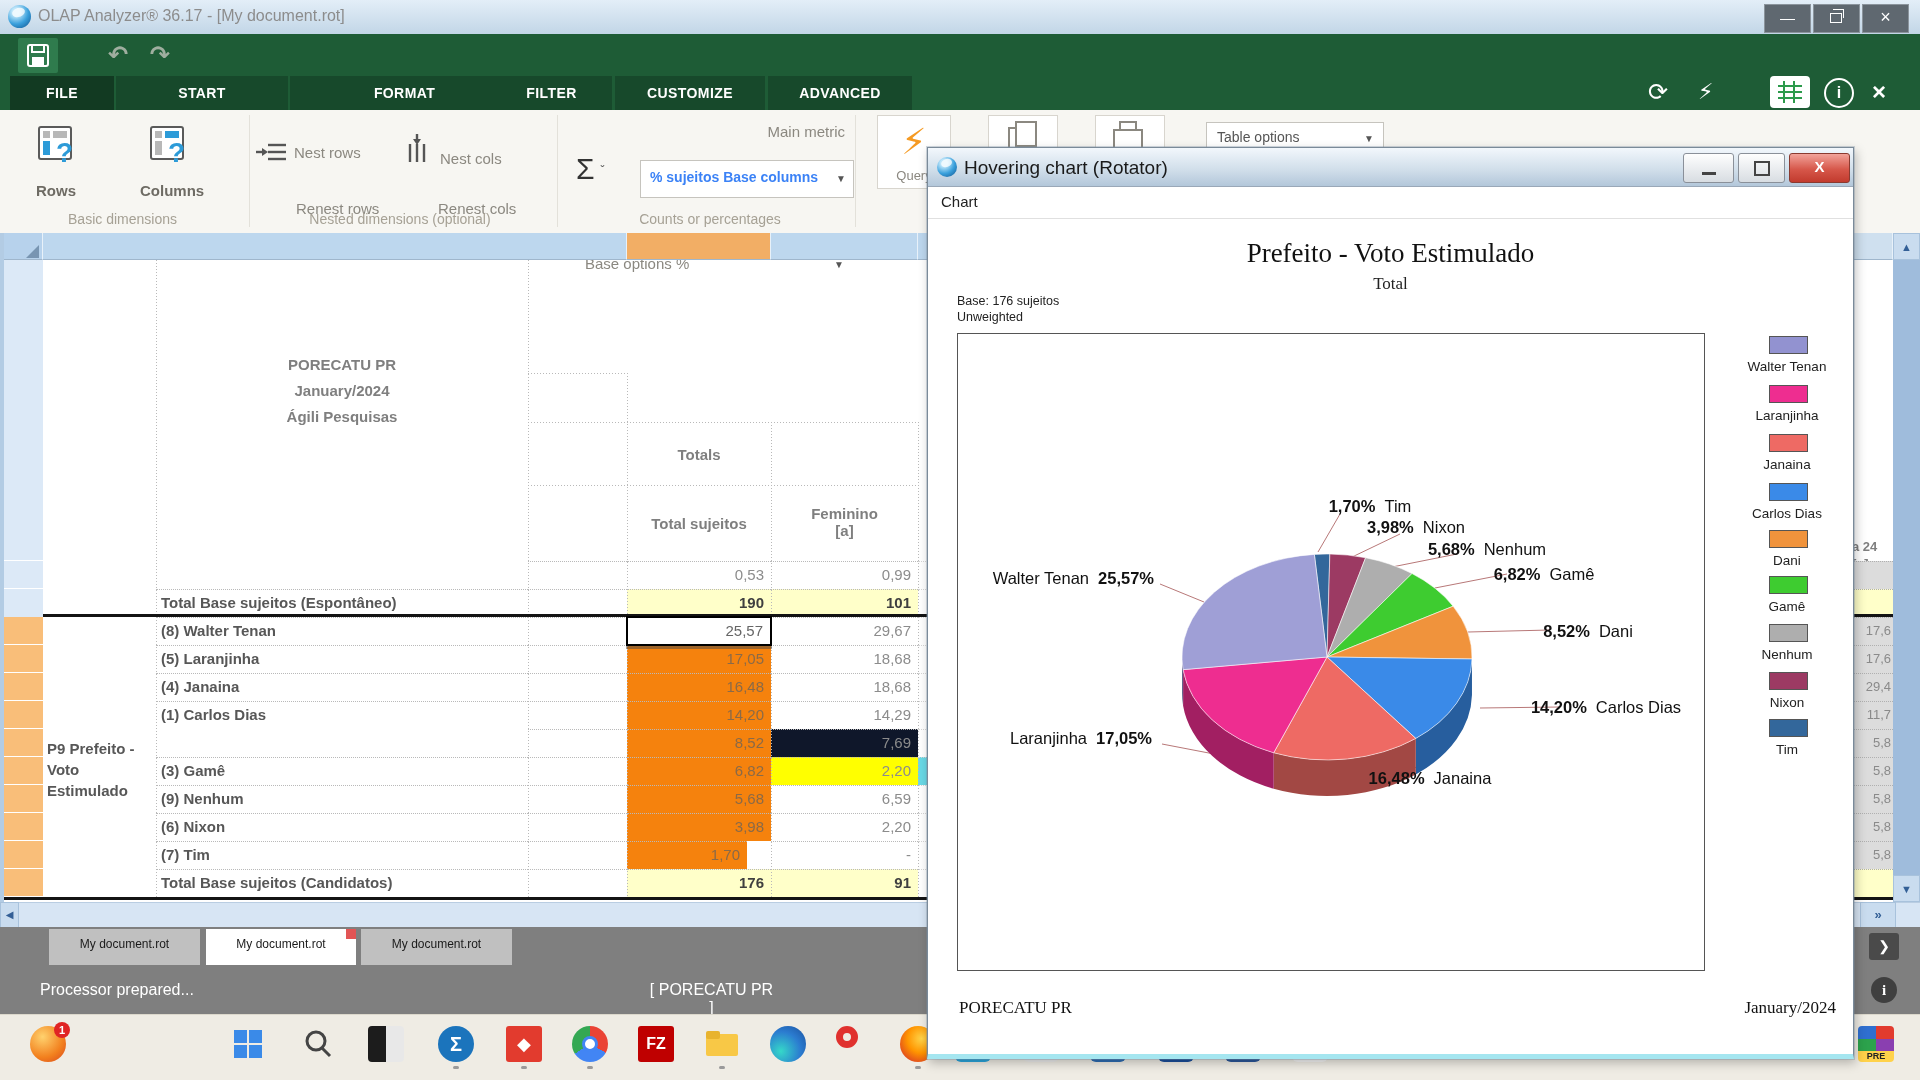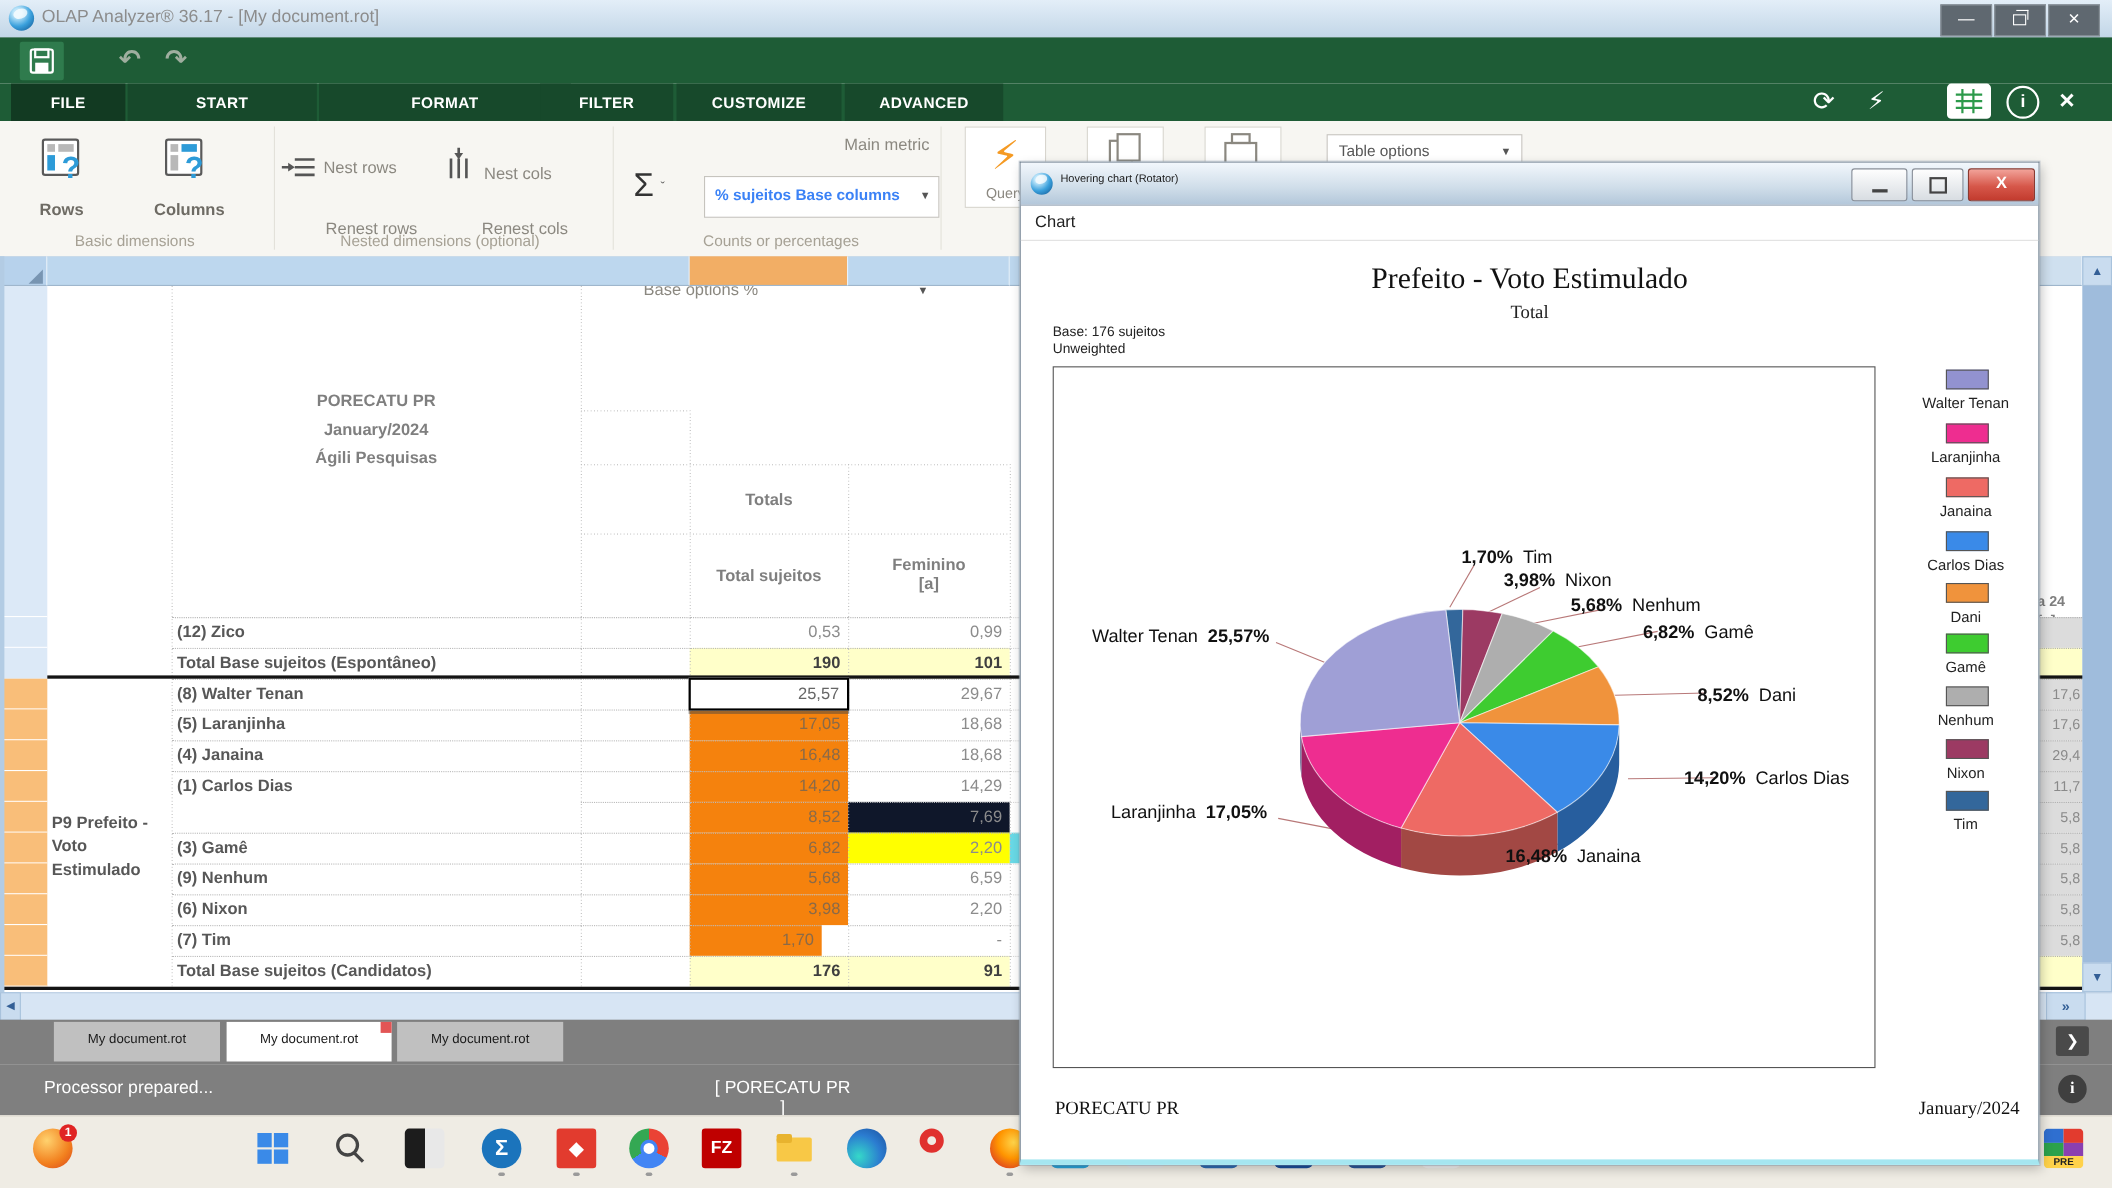--- a/index.html
+++ b/index.html
@@ -42,21 +42,21 @@
   .doctab.active{background:#fff;}
   .redmark{position:absolute;right:0;top:0;width:10px;height:10px;background:#e25555;}
   .statusbar{left:0;top:968px;width:1920px;height:46px;background:#7f7f7f;color:#fff;font-size:16px;}
   
   .taskbar{left:0;top:1014px;width:1920px;height:66px;background:#efece4;border-top:1px solid #dcd8cc;}
   .tdot{position:absolute;top:1066px;width:6px;height:3px;border-radius:2px;background:#9a9a9a;}
   
   .hwin{left:927px;top:147px;width:925px;height:906px;background:#fff;border:1px solid #7a8a99;
         border-bottom:5px solid #a5e6f0;box-shadow:0 0 0 1px rgba(120,140,160,.35),2px 4px 10px rgba(0,0,0,.25);z-index:40;}
   .hwin .tbar{left:0;top:0;width:100%;height:38px;background:linear-gradient(#f2f7fc,#cfdde9 60%,#b3c7da);border-bottom:1px solid #9aa8b8;}
-  .htitle{left:36px;top:9px;font-size:10px;color:#1a1a1a;}
+  .htitle{left:36px;top:9px;font-size:19px;color:#1a1a1a;}
   .hbtn{top:5px;height:28px;background:linear-gradient(#fefefe,#d8dde2);border:1px solid #8a9099;border-radius:3px;}
   .hbtn.close{background:linear-gradient(#f2a39a,#d6574a 55%,#c23b2e);border-color:#8a3a30;color:#fff;font-weight:bold;text-align:center;line-height:26px;font-size:15px;}
   .serif{font-family:"Liberation Serif","DejaVu Serif",serif;}
   .legswatch{position:absolute;height:16px;width:37px;border:1px solid #555;}
   .leglabel{position:absolute;width:140px;text-align:center;font-size:13.5px;color:#222;}
 </style>
 </head>
 <body>
 
 <div id="app">
@@ -217,21 +217,20 @@
       <div class="hdrtxt" style="position: absolute; box-sizing: border-box; left: 627px; top: 515px; width: 144px;">Total sujeitos</div>
       <div class="hdrtxt" style="position: absolute; box-sizing: border-box; left: 771px; top: 505px; width: 147px;">
         <div>Feminino</div>
         <div>[a]</div>
       </div>
       <div style="position: absolute; box-sizing: border-box; left: 1852px; top: 538px; width: 38px; font-weight: bold; color: rgb(127, 127, 127); font-size: 13px; line-height: 17px;">
         <div>a 24</div>
         <div>[g]</div>
       </div>
       <div style="position: absolute; box-sizing: border-box; left: 0px; top: 561px; width: 1920px; height: 28px;">
-        <div class="cell" style="position: absolute; box-sizing: border-box; left: 156px; top: 0px; width: 372px; height: 28px; border-top: 1px dotted rgb(185, 185, 185); font-weight: bold; color: rgb(87, 87, 87); padding: 4px 0px 0px 5px; background: rgb(255, 255, 255);">(12) Zico</div>
         <div class="cell" style="position: absolute; box-sizing: border-box; left: 528px; top: 0px; width: 99px; height: 28px; border-top: 1px dotted rgb(185, 185, 185); background: rgb(255, 255, 255);"></div>
         <div class="cell" style="position: absolute; box-sizing: border-box; left: 627px; top: 0px; width: 144px; height: 28px; border-top: 1px dotted rgb(185, 185, 185); background: rgb(255, 255, 255); color: rgb(140, 140, 140); text-align: right; padding: 4px 7px 0px 0px;">0,53</div>
         <div class="cell" style="position: absolute; box-sizing: border-box; left: 771px; top: 0px; width: 147px; height: 28px; border-top: 1px dotted rgb(185, 185, 185); background: rgb(255, 255, 255); color: rgb(140, 140, 140); text-align: right; padding: 4px 7px 0px 0px;">0,99</div>
         <div style="position: absolute; box-sizing: border-box; left: 918px; top: 0px; width: 934px; height: 28px; background: rgb(255, 255, 255); border-top: 1px dotted rgb(213, 213, 213);"></div>
         <div class="cell" style="position: absolute; box-sizing: border-box; left: 1852px; top: 0px; width: 41px; height: 28px; background: rgb(220, 220, 220); border-top: 1px dotted rgb(176, 176, 176); color: rgb(138, 138, 138); font-size: 13px; text-align: right; padding: 5px 2px 0px 0px;"></div>
       </div>
       <div style="position: absolute; box-sizing: border-box; left: 0px; top: 589px; width: 1920px; height: 28px;">
         <div class="cell" style="position: absolute; box-sizing: border-box; left: 156px; top: 0px; width: 372px; height: 28px; border-top: 1px dotted rgb(185, 185, 185); font-weight: bold; color: rgb(87, 87, 87); padding: 4px 0px 0px 5px; background: rgb(255, 255, 255);">Total Base sujeitos (Espontâneo)</div>
         <div class="cell" style="position: absolute; box-sizing: border-box; left: 528px; top: 0px; width: 99px; height: 28px; border-top: 1px dotted rgb(185, 185, 185); background: rgb(255, 255, 255);"></div>
         <div class="cell" style="position: absolute; box-sizing: border-box; left: 627px; top: 0px; width: 144px; height: 28px; border-top: 1px dotted rgb(185, 185, 185); background: rgb(255, 255, 201); color: rgb(63, 63, 63); text-align: right; padding: 4px 7px 0px 0px; font-weight: bold;">190</div>

